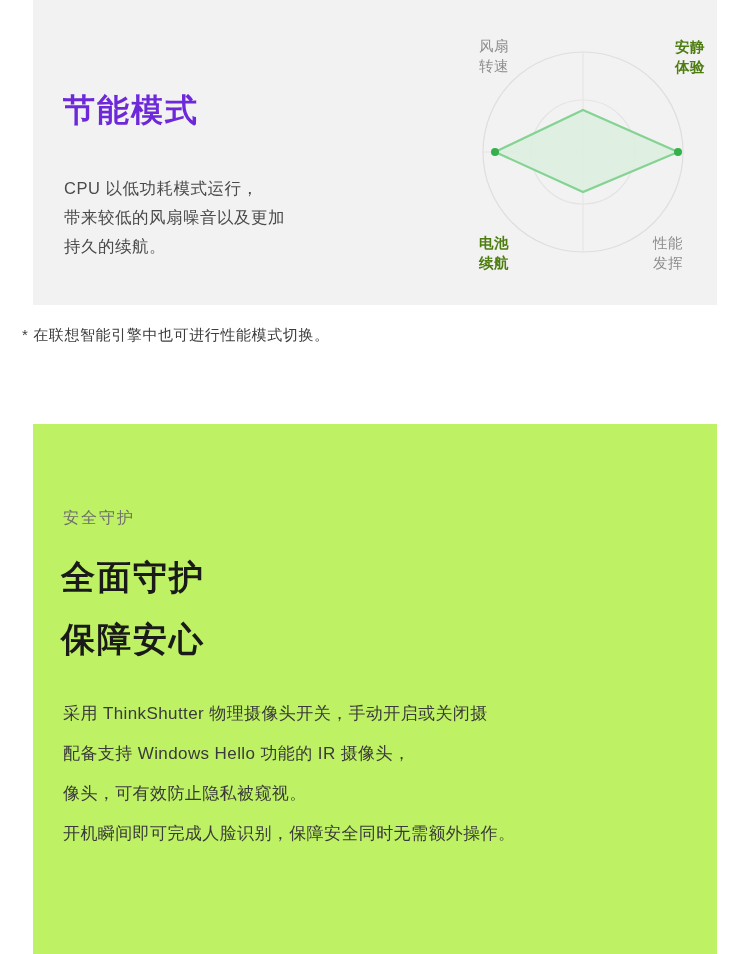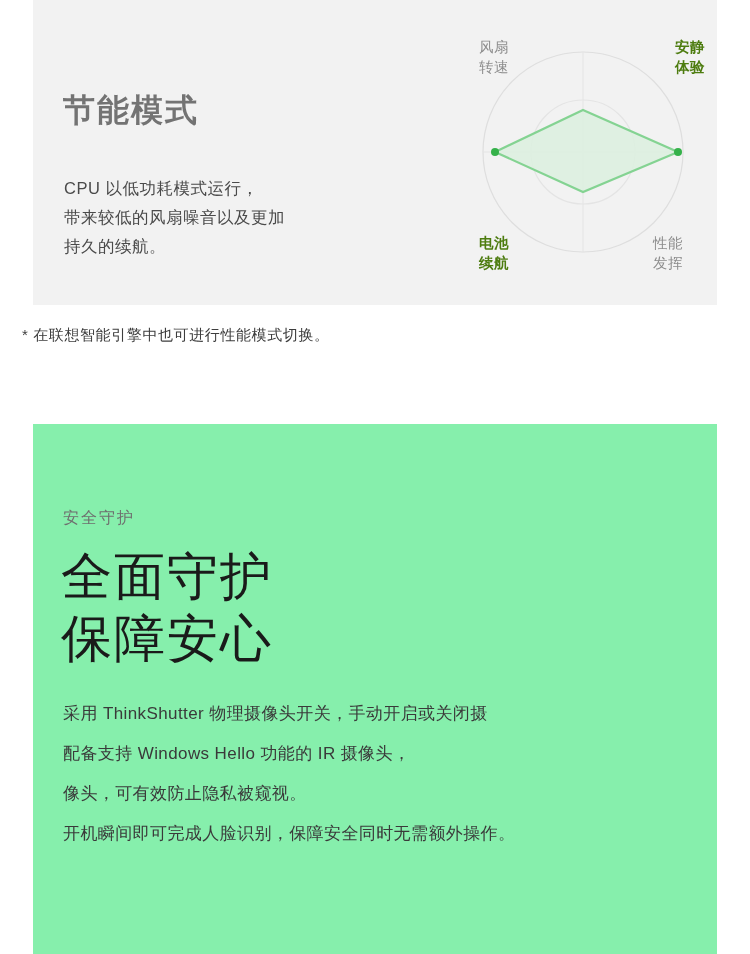--- a/index.html
+++ b/index.html
@@ -24,21 +24,21 @@
     width: 684px;
     height: 305px;
     background: #f2f2f2;
   }
   .eco-title {
     position: absolute;
     left: 30px;
     top: 62px;
     font-size: 32px;
     font-weight: bold;
-    color: #737373;
+    color: #6d28d9;
     letter-spacing: 2px;
   }
   .eco-sub {
     position: absolute;
     left: 31px;
     top: 113px;
     font-size: 15px;
     color: #6b6b6b;
     letter-spacing: 1px;
   }
@@ -63,21 +63,21 @@
   .radar-svg { display:block; }
   .radar-label {
     position: absolute;
     font-size: 14.5px;
     line-height: 20px;
     letter-spacing: 0.5px;
     white-space: pre-line;
     color: #8c8c8c;
   }
   .radar-label.active { color: #4d7c0f; font-weight: bold; }
-  .lbl-fan    { left: 26px;  top: 17px;  text-align: left; }
+  .lbl-fan    { left: 26px;  top: 17px;  text-align: left; font-family: Liberation Mono, monospace; }
   .lbl-quiet  { left: 200px; top: 17px;  text-align: right; width: 52px;}
   .lbl-batt   { left: 26px;  top: 213px; text-align: left; }
   .lbl-perf   { left: 200px; top: 213px; text-align: left; width: 52px;}
 
   
   .footnote {
     position: absolute;
     left: 22px;
     top: 326px;
     font-size: 15px;
@@ -85,36 +85,36 @@
     letter-spacing: 0.6px;
   }
 
   
   .panel-sec {
     position: absolute;
     left: 33px;
     top: 424px;
     width: 684px;
     height: 530px;
-    background: #86efac;
+    background: #bef264;
   }
   .sec-eyebrow {
     position: absolute;
     left: 30px;
     top: 84px;
     font-size: 16px;
     color: #6e6e6e;
     letter-spacing: 2px;
   }
   .sec-head {
     position: absolute;
     left: 28px;
     top: 122px;
-    font-size: 51px;
-    font-weight: normal;
+    font-size: 34px;
+    font-weight: bold;
     line-height: 62px;
     color: #1a1a1a;
     letter-spacing: 2px;
   }
   .sec-body {
     position: absolute;
     left: 30px;
     top: 270px;
     font-size: 17px;
     line-height: 40px;

